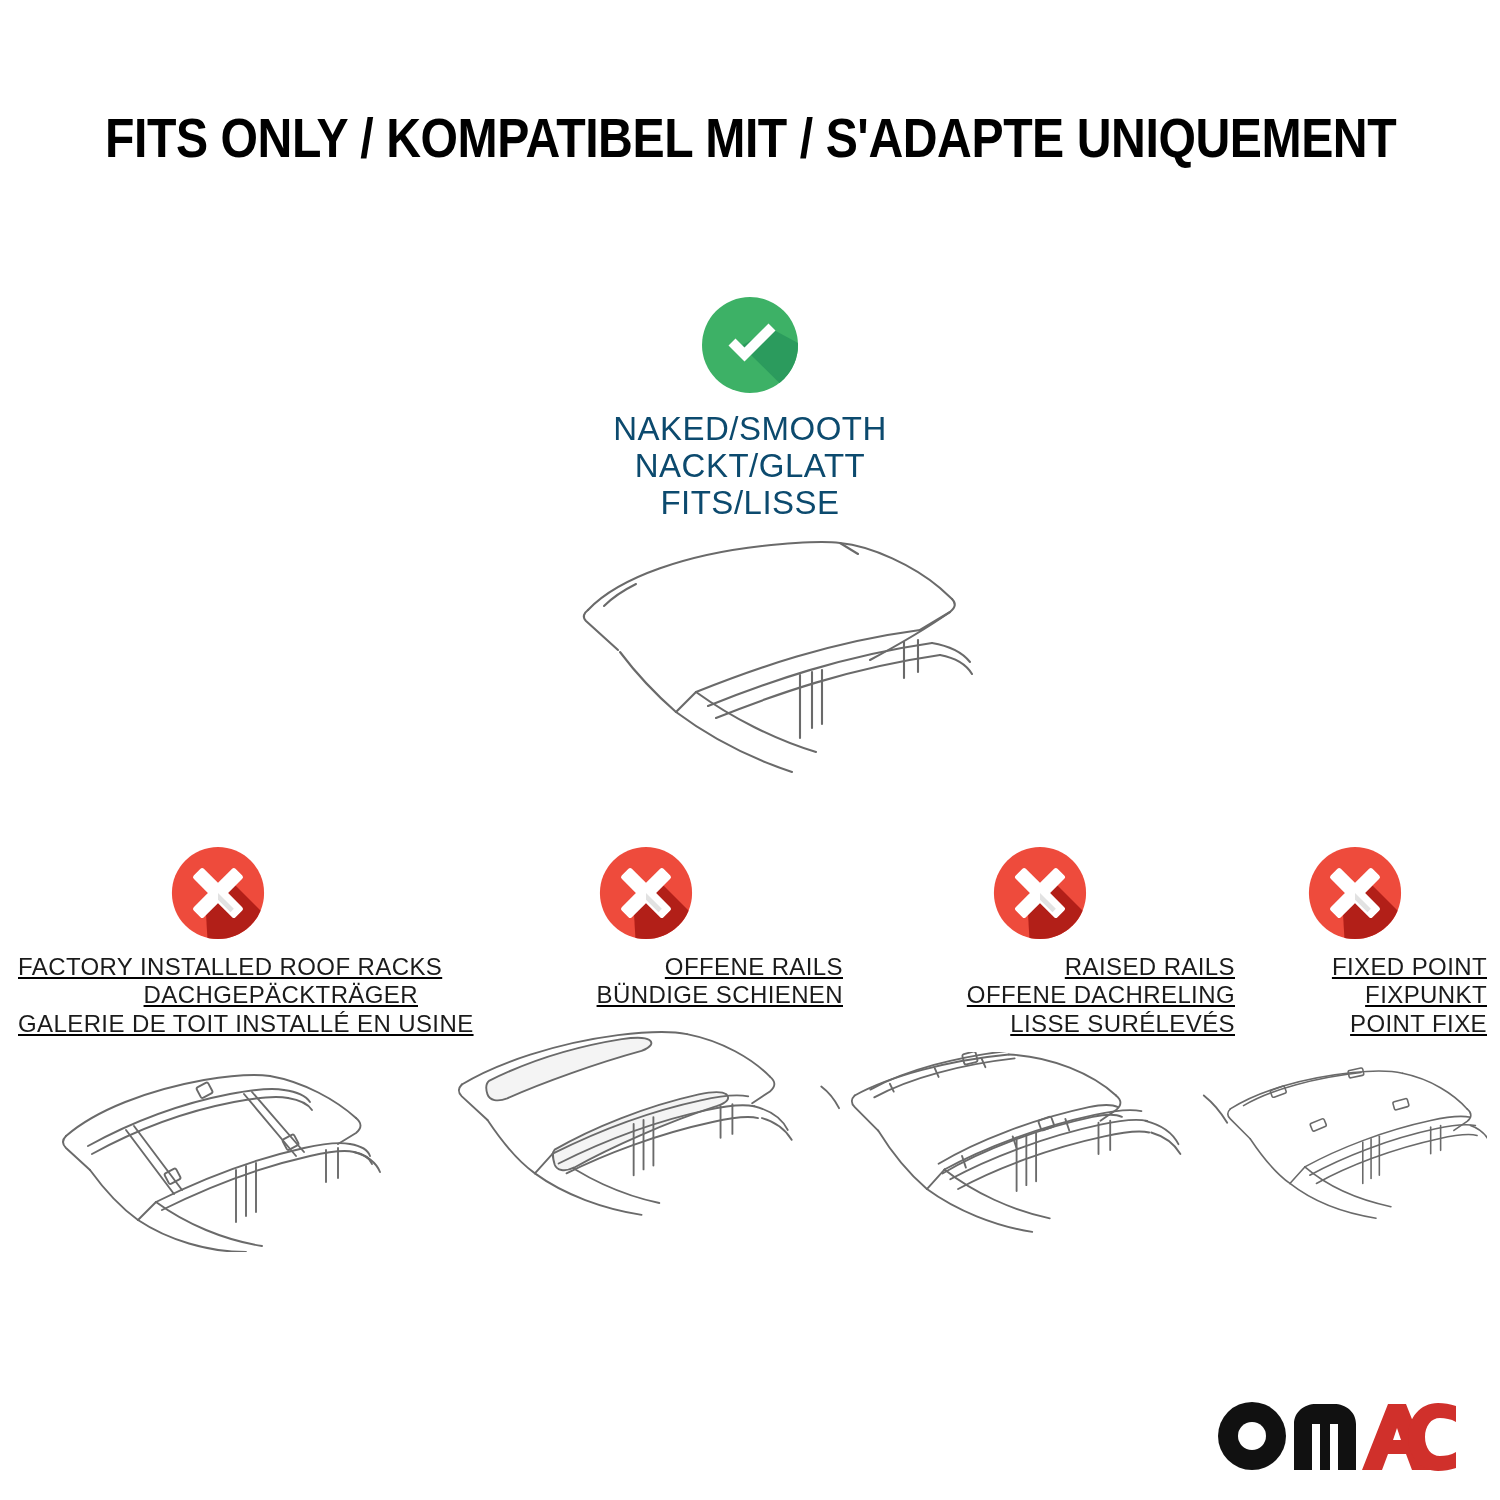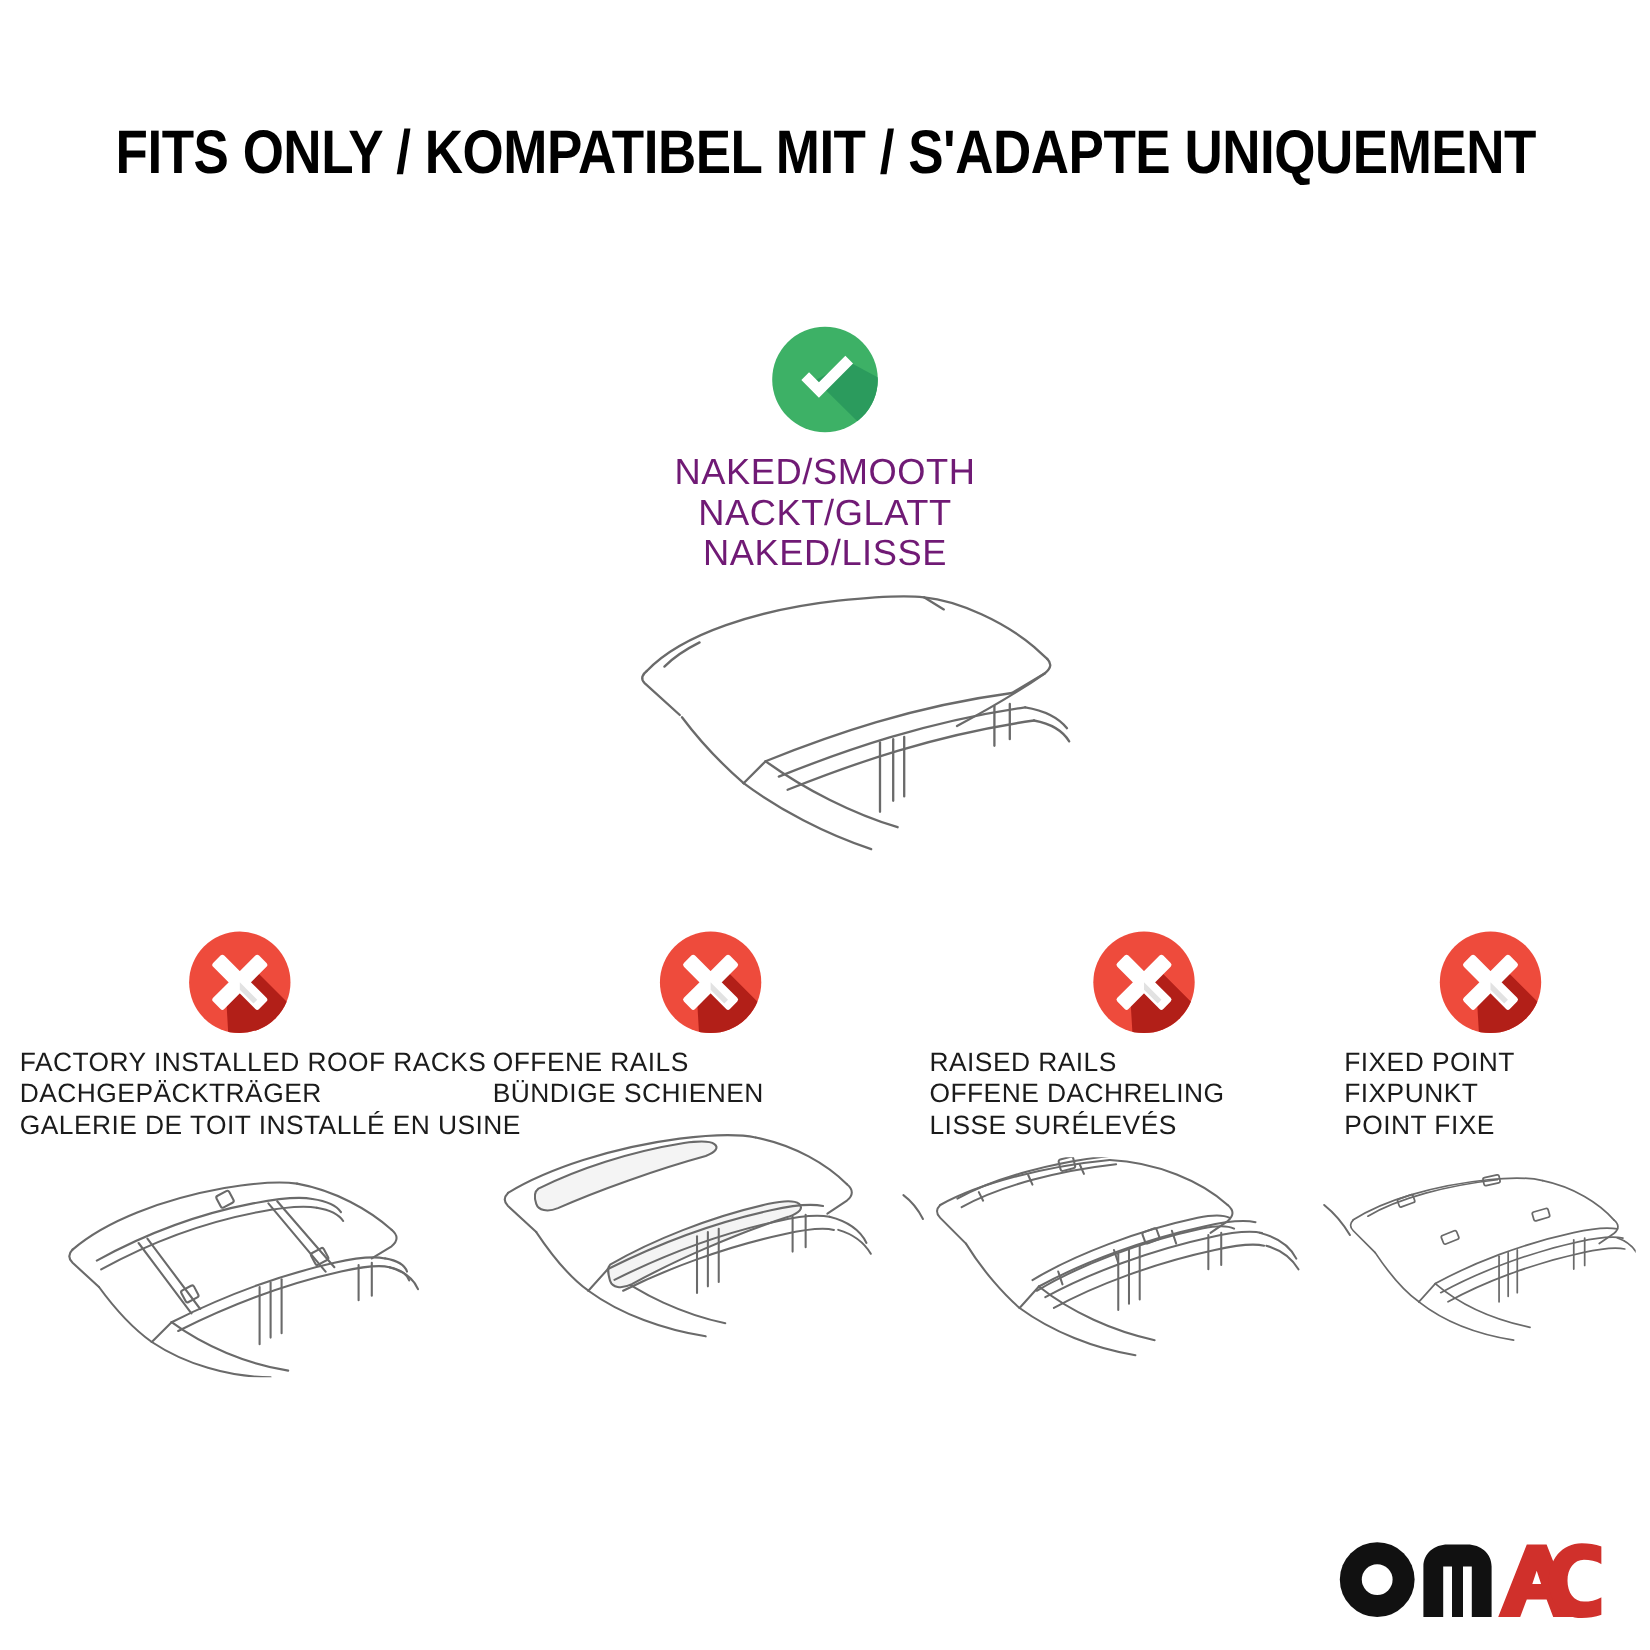--- a/index.html
+++ b/index.html
@@ -37,39 +37,39 @@
     width:100px;height:100px;
     margin:0 auto;
     position:relative;
   }
   .badge svg{display:block;width:100px;height:100px;}
 
   .ok-labels{
     margin-top:16px;
     font-size:33px;
     line-height:1.12;
-    color:#701a75;
+    color:#0c4a6e;
     letter-spacing:0.5px;
     font-weight:400;
   }
   .ok-labels div{white-space:nowrap;}
 
   .roof-top{
     position:absolute;
     left:500px;top:510px;
     width:500px;height:290px;
   }
   .roof-top svg{width:100%;height:100%;display:block;}
 
   
   .neg-row{
     position:absolute;
     left:0;top:845px;width:1500px;height:500px;
   }
-  .neg-col{position:absolute;top:0;text-align:left;}
+  .neg-col{position:absolute;top:0;text-align:right;text-decoration:underline;}
 
   .neg-col .badge{width:96px;height:96px;}
   .neg-col .badge svg{width:96px;height:96px;}
 
   .neg-labels{
     margin-top:12px;
     font-size:24px;
     line-height:1.18;
     color:#1b1b1b;
     letter-spacing:0.4px;
@@ -120,21 +120,21 @@
           <path d="M41.5 50.5 L52 61 L120 128 L120 60 L72 34 Z" fill="#2B9B5D"></path>
         </g>
 
         <path d="M28.5 50.5 L35.5 43.5 L44.5 52.5 L68.5 28.5 L75.5 35.5 L44.5 66.5 Z" fill="#ffffff"></path>
       </svg>
     </div>
 
     <div class="ok-labels">
       <div>NAKED/SMOOTH</div>
       <div>NACKT/GLATT</div>
-      <div>NAKED/LISSE</div>
+      <div>FITS/LISSE</div>
     </div>
   </div>
 
   <div class="roof-top">
     <svg viewBox="0 0 500 290" xmlns="http://www.w3.org/2000/svg" fill="none" stroke="#6a6a6a" stroke-width="2.1" stroke-linecap="round" stroke-linejoin="round">
 
       <path d="M88 100 C120 66 190 44 262 36 C300 32 324 31 340 33 L358 44"></path>
       <path d="M340 33 C372 36 414 56 440 78 L452 89"></path>
       <path d="M452 89 C456 93 456 97 450 102 L420 120"></path>
 

